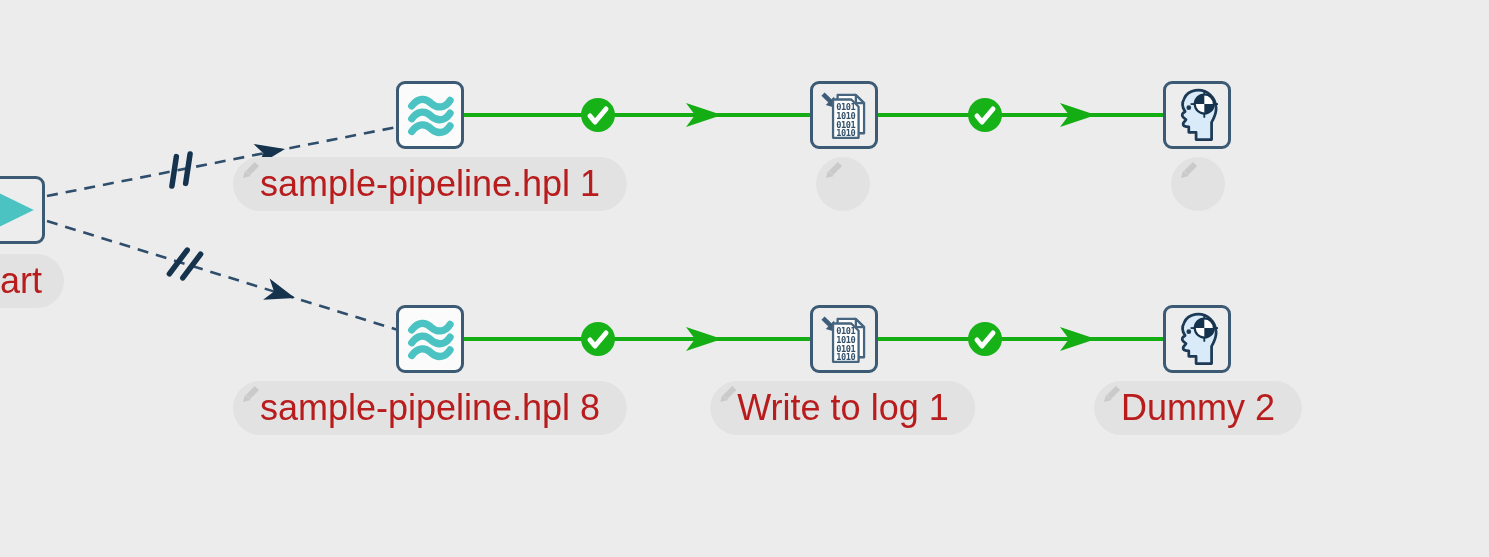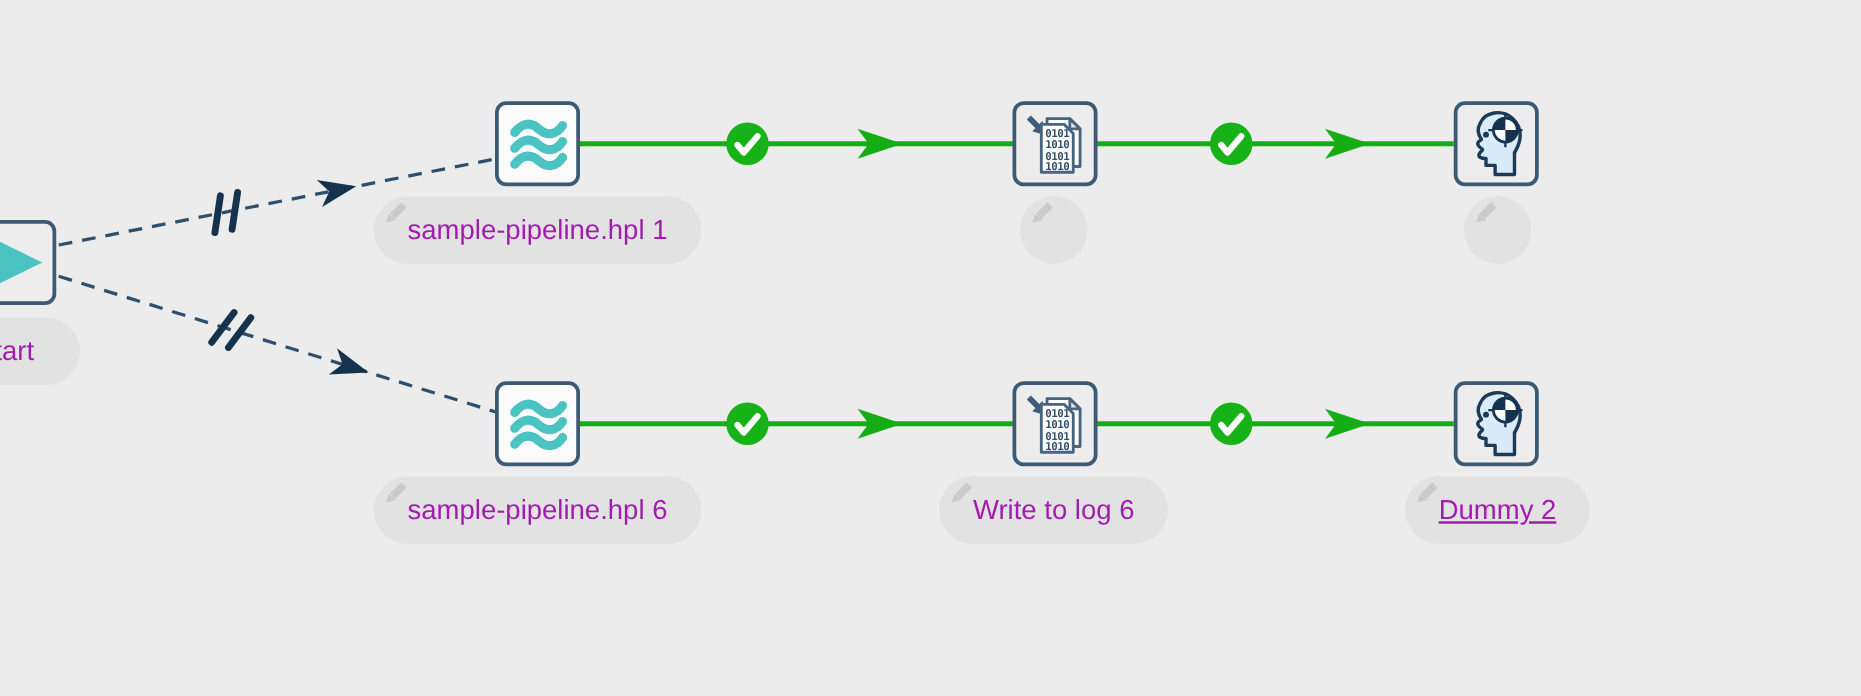--- a/index.html
+++ b/index.html
@@ -20,22 +20,22 @@
     background:#ededed;
   }
   .node-icon.white{background:#fbfbfb;}
   .node-icon svg{display:block;width:100%;height:100%;}
   .node-label{
     position:absolute;z-index:3;
     height:54px;line-height:54px;
     padding:0 27px;
     background:#e2e2e2;
     border-radius:27px;
-    color:#a21caf;
-    font-size:22px;
+    color:#b91c1c;
+    font-size:36px;
     white-space:nowrap;
     transform:translateX(-50%);
   }
   .node-label .pencil{
     position:absolute;left:9px;top:3px;opacity:.85;
   }
   .start-label{transform:none;text-align:center;padding:0;}
   .bin{font-family:"DejaVu Sans Mono",monospace;font-size:9.5px;font-weight:bold;fill:#33506b;letter-spacing:-0.5px;}
 </style>
 </head>
@@ -157,56 +157,56 @@
       <path d="M14,24 c7,-9 15,-9 21,-3 c7,6 15,6 21,-3" fill="none" stroke="#4cc3c3" stroke-width="8" stroke-linecap="round"></path>
       <path d="M14,38 c7,-9 15,-9 21,-3 c7,6 15,6 21,-3" fill="none" stroke="#4cc3c3" stroke-width="8" stroke-linecap="round"></path>
       <path d="M14,52 c7,-9 15,-9 21,-3 c7,6 15,6 21,-3" fill="none" stroke="#4cc3c3" stroke-width="8" stroke-linecap="round"></path>
     </svg>
   </div>
   <div class="node-label" style="left:430px;top:381px;">
     <svg class="pencil" width="20" height="20">
       <line x1="6" y1="13" x2="15" y2="4" stroke="#c6c6c6" stroke-width="6"></line>
       <polygon points="1,18 3,11 9,16" fill="#c6c6c6"></polygon>
     </svg>
-    <span>sample-pipeline.hpl 6</span>
+    <span>sample-pipeline.hpl 8</span>
   </div>
 
   <div class="node-icon" style="left:810px;top:305px;">
     <svg viewBox="0 0 68 68">
       <line x1="11" y1="11" x2="20" y2="20" stroke="#3f5d78" stroke-width="5"></line>
       <polygon points="27,27 14,23 23,14" fill="#3f5d78"></polygon>
       <path d="M27,12 h20 l9,9 v33 h-29 z" fill="#fdfdfd" stroke="#47657f" stroke-width="2.5" stroke-linejoin="round"></path>
       <path d="M47,12 l9,9 h-9 z" fill="#e8eef3" stroke="#47657f" stroke-width="2.5" stroke-linejoin="round"></path>
       <path d="M22,17 h20 l8,8 v34 h-28 z" fill="#fdfdfd" stroke="#47657f" stroke-width="2.5" stroke-linejoin="round"></path>
       <text class="bin" x="36" y="28" text-anchor="middle">0101</text>
       <text class="bin" x="36" y="38" text-anchor="middle">1010</text>
       <text class="bin" x="36" y="48" text-anchor="middle">0101</text>
       <text class="bin" x="36" y="57" text-anchor="middle">1010</text>
     </svg>
   </div>
   <div class="node-label" style="left:843px;top:381px;">
     <svg class="pencil" width="20" height="20">
       <line x1="6" y1="13" x2="15" y2="4" stroke="#c6c6c6" stroke-width="6"></line>
       <polygon points="1,18 3,11 9,16" fill="#c6c6c6"></polygon>
     </svg>
-    <span>Write to log 6</span>
+    <span>Write to log 1</span>
   </div>
 
   <div class="node-icon" style="left:1163px;top:305px;">
     <svg viewBox="0 0 68 68">
       <path d="M32,7 C45,5 55,15 55,27 C55,34 52,38 50,42 L50,61 L33,61 L33,53 L25,53 L25,47 C21,47 18,46 19,43 C20,41 22,40 22,39 C19,37 17,35 18,33 C19,31 21,31 21,30 C18,26 17,21 20,16 C22,11 26,8 32,7 Z" fill="#d9ebf9" stroke="#1c3a55" stroke-width="3" stroke-linejoin="round"></path>
       <circle cx="25" cy="26" r="2.6" fill="#1c3a55"></circle>
       <line x1="42" y1="7" x2="42" y2="37" stroke="#16334e" stroke-width="2"></line>
       <line x1="27" y1="22" x2="57" y2="22" stroke="#16334e" stroke-width="2"></line>
       <circle cx="42" cy="22" r="10.5" fill="#ffffff" stroke="#16334e" stroke-width="2.4"></circle>
       <path d="M42,22 L42,11.5 A10.5,10.5 0 0 0 31.5,22 Z" fill="#16334e"></path>
       <path d="M42,22 L42,32.5 A10.5,10.5 0 0 0 52.5,22 Z" fill="#16334e"></path>
     </svg>
   </div>
-  <div class="node-label" style="left:1198px;top:381px;text-decoration:underline;">
+  <div class="node-label" style="left:1198px;top:381px;">
     <svg class="pencil" width="20" height="20">
       <line x1="6" y1="13" x2="15" y2="4" stroke="#c6c6c6" stroke-width="6"></line>
       <polygon points="1,18 3,11 9,16" fill="#c6c6c6"></polygon>
     </svg>
     <span>Dummy 2</span>
   </div>
 
 </div>
 
 </body></html>

